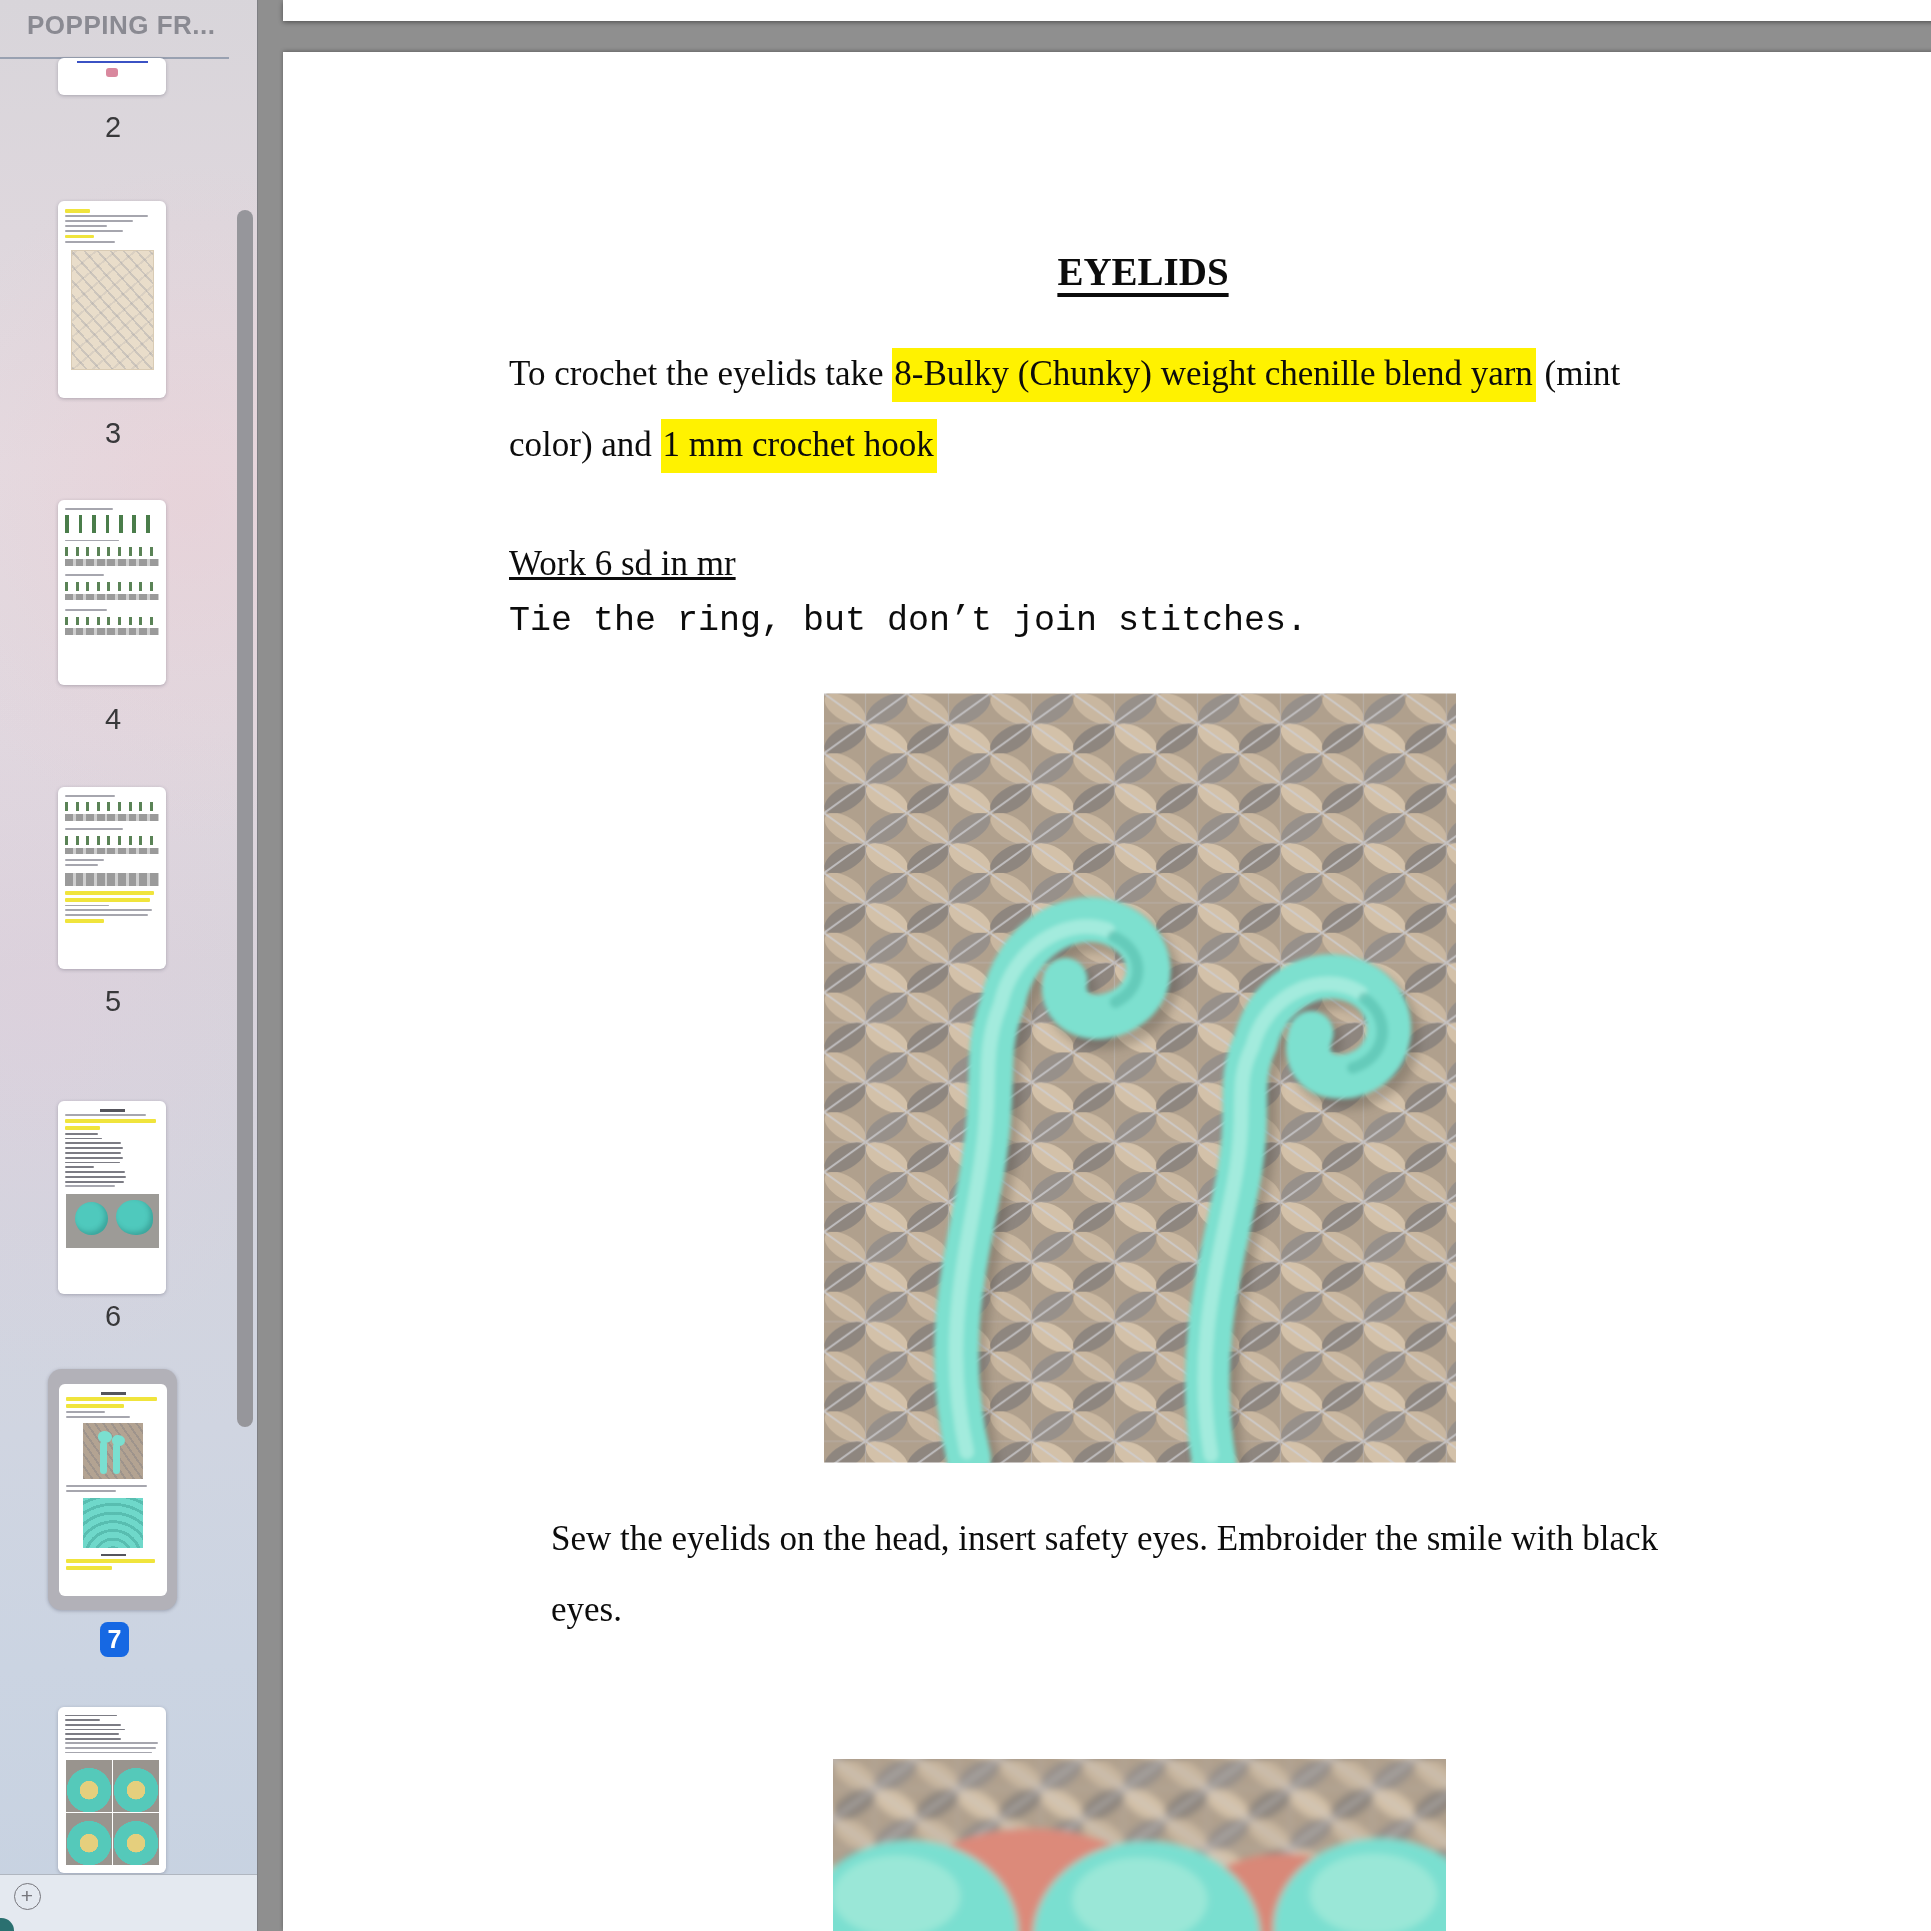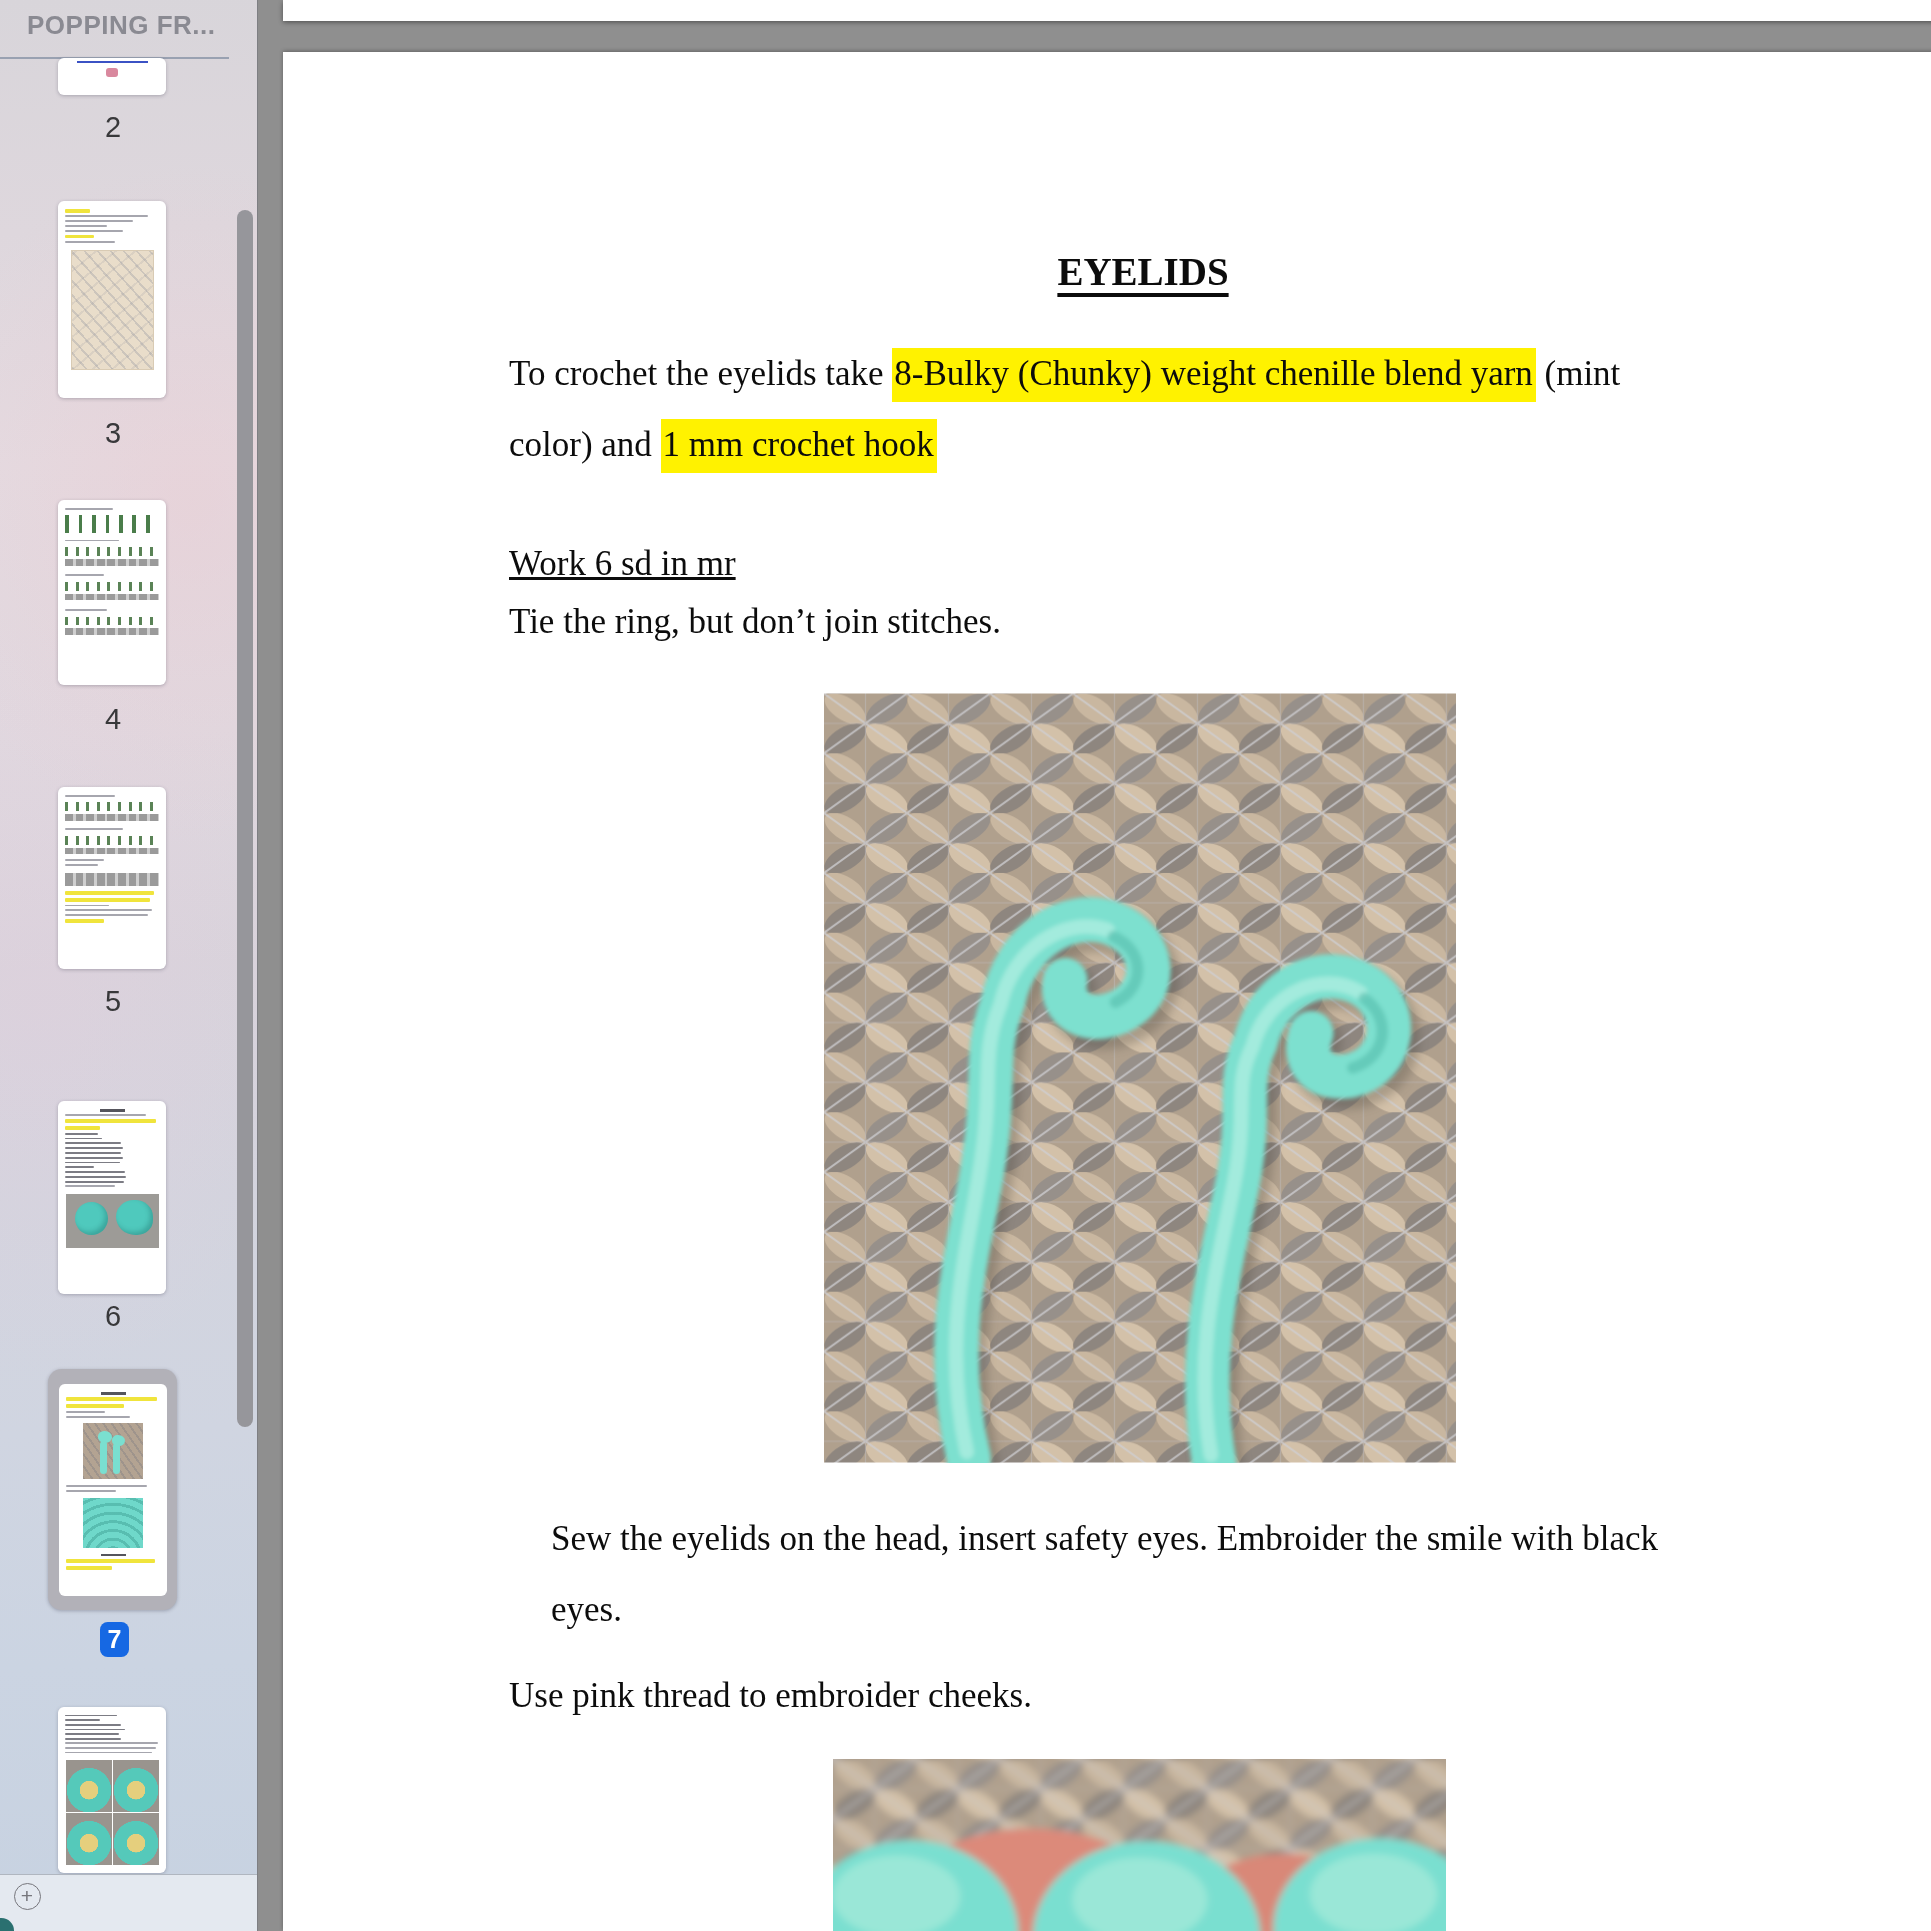--- a/index.html
+++ b/index.html
@@ -230,21 +230,21 @@
 <div class="main">
   <div class="prev-page"></div>
 
   <div class="page">
     <div class="doc-heading">
       <span>EYELIDS</span>
     </div>
 
     <div class="para" style="top:286px;"><span>To crochet the eyelids take </span><span class="hl">8-Bulky (Chunky) weight chenille blend yarn</span><span> (mint</span><br><span>color) and </span><span class="hl">1 mm crochet hook</span></div>
     <div class="para" style="top:476px;text-decoration:underline;"><span>Work 6 sd in mr</span></div>
-    <div class="para" style="top:534px;"><span>Tie the ring, but don’t join stitches.</span></div>
+    <div class="para" style="top:534px;font-family:Liberation Mono, monospace;"><span>Tie the ring, but don’t join stitches.</span></div>
 
     <svg class="photo" style="left:541px;top:641px;" width="632" height="770" viewBox="0 0 655 797" role="img">
       <defs>
         <pattern id="weave" width="86" height="62" patternUnits="userSpaceOnUse">
           <rect width="86" height="62" fill="#b0a08d"></rect>
           <ellipse cx="22" cy="16" rx="24" ry="12" fill="#c9b7a0" transform="rotate(32 22 16)"></ellipse>
           <ellipse cx="65" cy="16" rx="24" ry="12" fill="#97908a" transform="rotate(-32 65 16)"></ellipse>
           <ellipse cx="22" cy="47" rx="24" ry="12" fill="#8e867f" transform="rotate(-30 22 47)"></ellipse>
           <ellipse cx="65" cy="47" rx="24" ry="12" fill="#d3c1a9" transform="rotate(30 65 47)"></ellipse>
           <path d="M0 0 L86 62 M86 0 L0 62" stroke="#cfcfd2" stroke-width="2" opacity=".75" fill="none"></path>
@@ -268,21 +268,20 @@
           <path d="M404 795 C382 665 420 565 432 488 C442 425 428 402 447 362 C462 300 522 278 562 304 C600 330 590 386 546 396 C514 402 494 382 505 352" stroke="#7de0cf" stroke-width="46"></path>
           <path d="M148 786 C120 660 152 568 164 478 C175 405 162 374 183 322 C196 264 250 230 294 245" stroke="#a9ecdf" stroke-width="15" opacity=".85"></path>
           <path d="M401 789 C380 665 416 568 428 490 C438 428 425 404 444 366 C460 308 518 287 556 310" stroke="#a9ecdf" stroke-width="15" opacity=".85"></path>
           <path d="M300 252 C332 266 334 304 302 320" stroke="#5bc2b1" stroke-width="12" opacity=".7"></path>
           <path d="M560 316 C590 338 582 378 548 388" stroke="#5bc2b1" stroke-width="12" opacity=".7"></path>
         </g>
       </g>
     </svg>
 
     <div class="para" style="top:1451px;margin-left:42px;"><span>Sew the eyelids on the head, insert safety eyes. Embroider the smile with black</span><br><span>eyes.</span></div>
-    <div class="para" style="top:1608px;"><span>Use pink thread to embroider cheeks.</span></div>
 
     <svg class="photo" style="left:550px;top:1707px;" width="613" height="172" viewBox="0 0 635 178" role="img">
       <defs>
         <filter id="pblur">
             <feGaussianBlur stdDeviation="4"></feGaussianBlur>
           </filter>
       </defs>
       <g filter="url(#pblur)">
         <rect x="-10" y="-10" width="655" height="198" fill="url(#weave)"></rect>
         <ellipse cx="205" cy="150" rx="135" ry="78" fill="#dc8a7a"></ellipse>

